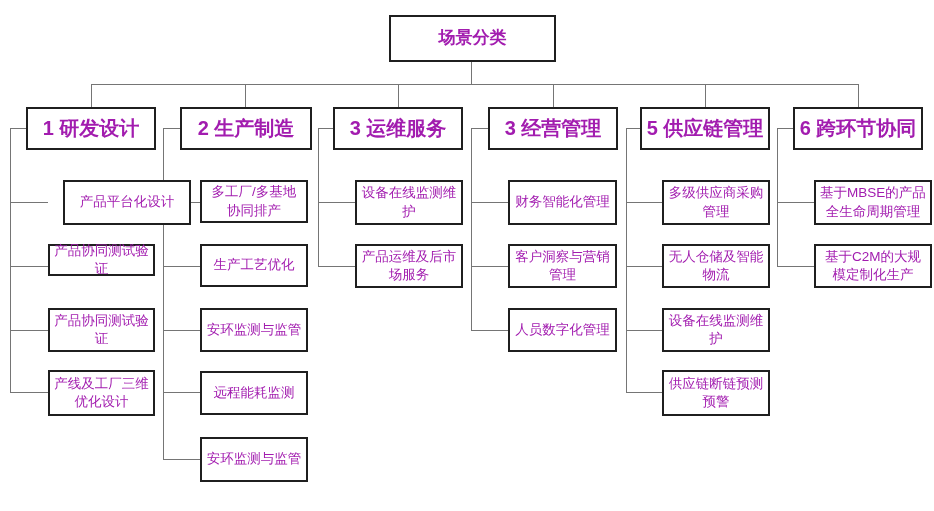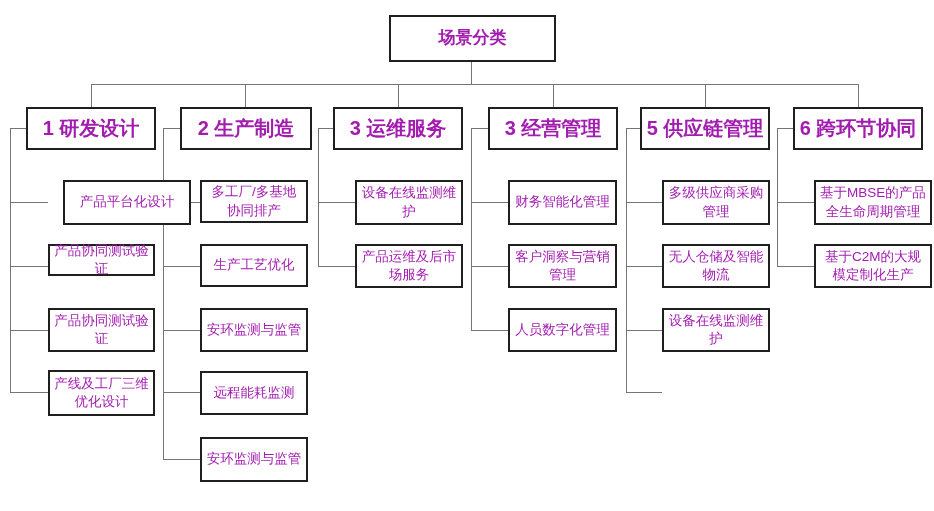--- a/index.html
+++ b/index.html
@@ -124,17 +124,18 @@
   <div class="node item-node" style="left:355px; top:180px; width:108px; height:45px;">设备在线监测维护</div>
   <div class="node item-node" style="left:355px; top:244px; width:108px; height:44px;">产品运维及后市场服务</div>
 
   <div class="node item-node" style="left:508px; top:180px; width:109px; height:45px;">财务智能化管理</div>
   <div class="node item-node" style="left:508px; top:244px; width:109px; height:44px;">客户洞察与营销管理</div>
   <div class="node item-node" style="left:508px; top:308px; width:109px; height:44px;">人员数字化管理</div>
 
   <div class="node item-node" style="left:662px; top:180px; width:108px; height:45px;">多级供应商采购管理</div>
   <div class="node item-node" style="left:662px; top:244px; width:108px; height:44px;">无人仓储及智能物流</div>
   <div class="node item-node" style="left:662px; top:308px; width:108px; height:44px;">设备在线监测维护</div>
+  <div class="node item-node" style="left:662px; top:370px; width:108px; height:46px;">供应链断链预测预警</div>
 
   <div class="node item-node" style="left:814px; top:180px; width:118px; height:45px;">基于MBSE的产品全生命周期管理</div>
   <div class="node item-node" style="left:814px; top:244px; width:118px; height:44px;">基于C2M的大规模定制化生产</div>
 
 </div>
 
 </body></html>

